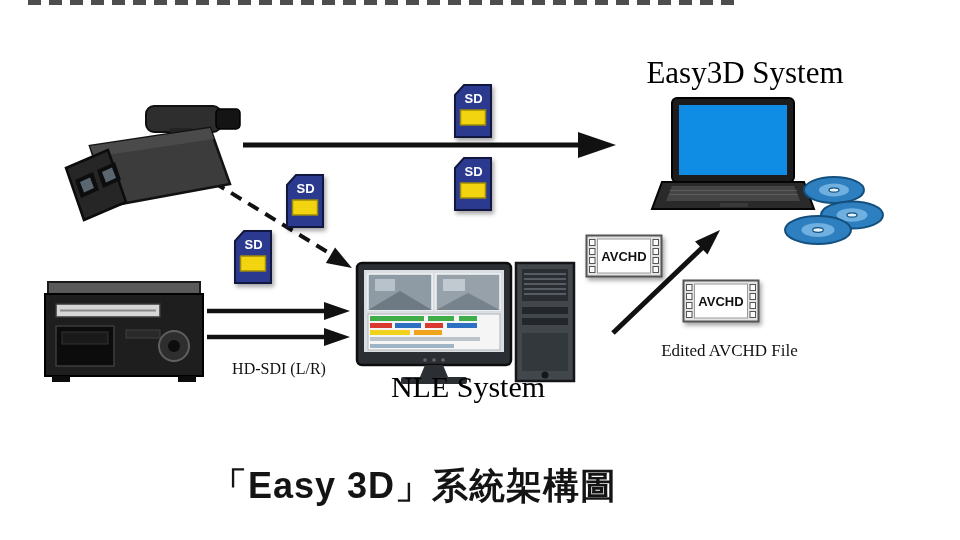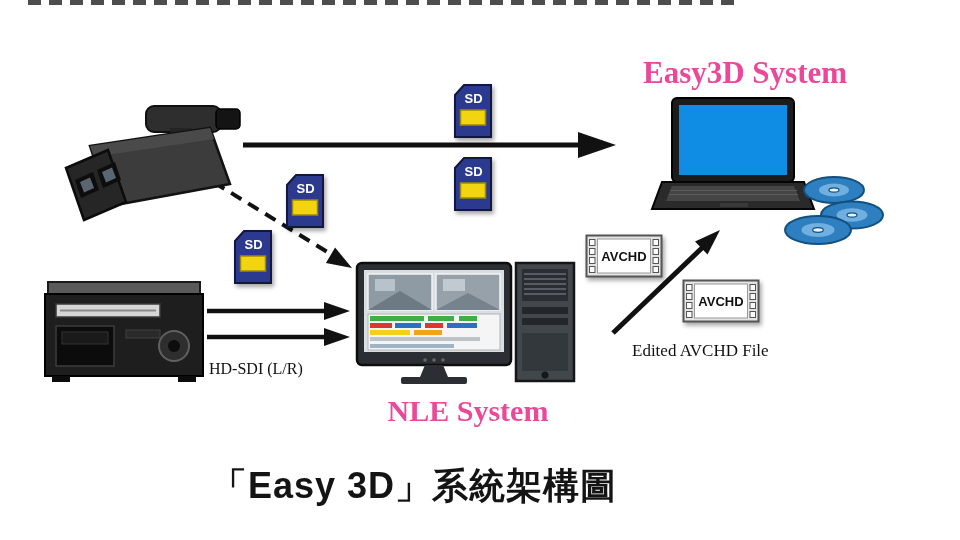--- a/index.html
+++ b/index.html
@@ -3,22 +3,22 @@
 <meta charset="utf-8">
 <style>
   html,body{margin:0;padding:0;background:#fff;}
   .canvas{position:relative;width:960px;height:540px;background:#fff;overflow:hidden;
           font-family:"Liberation Sans",sans-serif;}
   .abs{position:absolute;}
   .top-artifact{position:absolute;top:0;left:28px;width:706px;height:5px;
                 background:repeating-linear-gradient(90deg,#2e2e2e 0 13px,transparent 13px 21px);
                 opacity:.85;}
   .shadowed{filter:drop-shadow(2px 3px 2px rgba(0,0,0,.35));}
-  .label-serif{font-family:"Liberation Serif",serif;font-weight:700;color:#ec4899;text-align:center;line-height:1.1;}
-  .label-serif-sm{font-family:"Liberation Serif",serif;font-weight:400;color:#111;line-height:1.1;}
+  .label-serif{font-family:"Liberation Serif",serif;font-weight:400;color:#000000;text-align:center;line-height:1.1;}
+  .label-serif-sm{font-family:"Liberation Serif",serif;font-weight:400;color:#111;text-align:center;line-height:1.1;}
   .caption{left:0;width:828px;top:462px;text-align:center;
            font-family:"Liberation Sans","DejaVu Sans",sans-serif;
            font-weight:700;font-size:36px;color:#141414;letter-spacing:1px;}
   .sd-text{font:bold 13px "Liberation Sans",sans-serif;fill:#fff;}
   .avchd-text{font:bold 13px "Liberation Sans",sans-serif;fill:#111;}
   .arrows{left:0;top:0;pointer-events:none;}
 </style>
 </head>
 <body>
 
@@ -197,21 +197,21 @@
       <rect x="68" y="5.5" width="5.5" height="6"></rect>
         <rect x="68" y="14.5" width="5.5" height="6"></rect>
       <rect x="68" y="23.5" width="5.5" height="6"></rect>
         <rect x="68" y="32.5" width="5.5" height="6"></rect>
     </g>
     <text x="39" y="27" text-anchor="middle" class="avchd-text">AVCHD</text>
   </svg>
 
   <div class="abs label-serif" style="left:612px;top:56px;width:266px;font-size:31px;">Easy3D System</div>
 
-  <div class="abs label-serif" style="left:368px;top:394px;width:200px;font-size:30px;">NLE System</div>
+  <div class="abs label-serif" style="left:368px;top:370px;width:200px;font-size:30px;">NLE System</div>
 
 
   <div class="abs label-serif-sm" style="left:209px;top:360px;width:140px;font-size:16px;">HD-SDI (L/R)</div>
 
   <div class="abs label-serif-sm" style="left:632px;top:342px;width:195px;font-size:17px;">Edited AVCHD File</div>
 
   <div class="abs caption">「Easy 3D」系統架構圖</div>
 
 </div>
 

